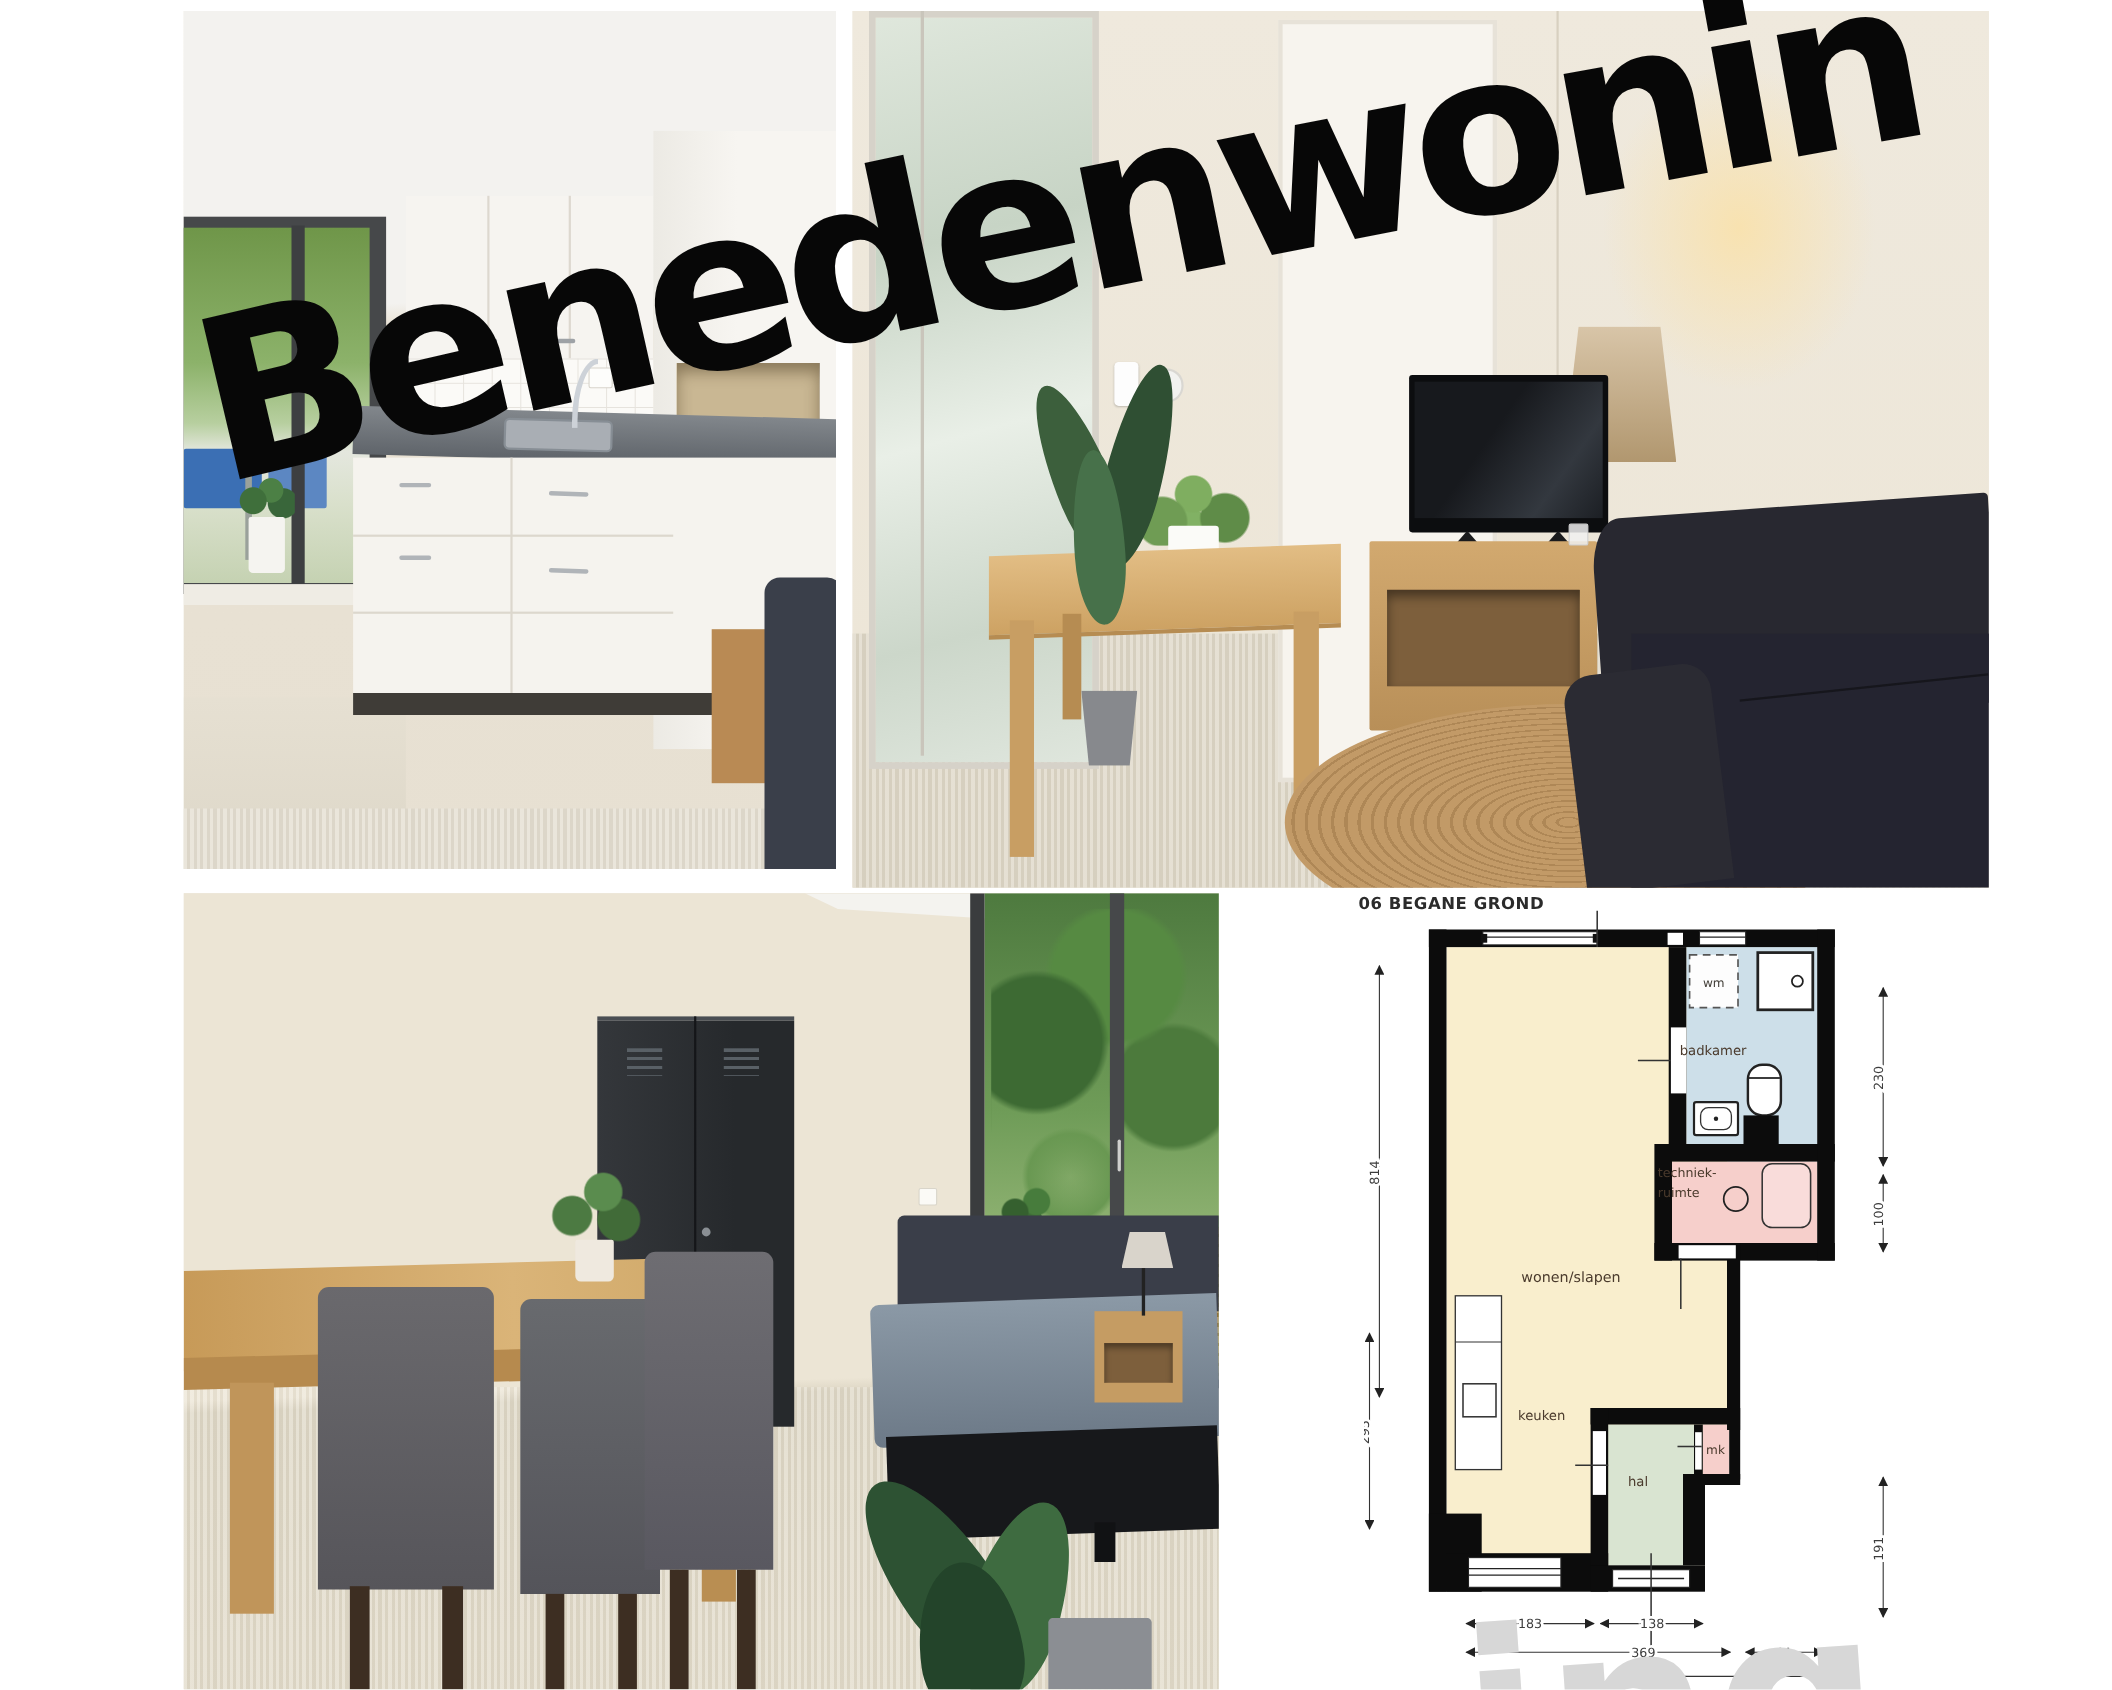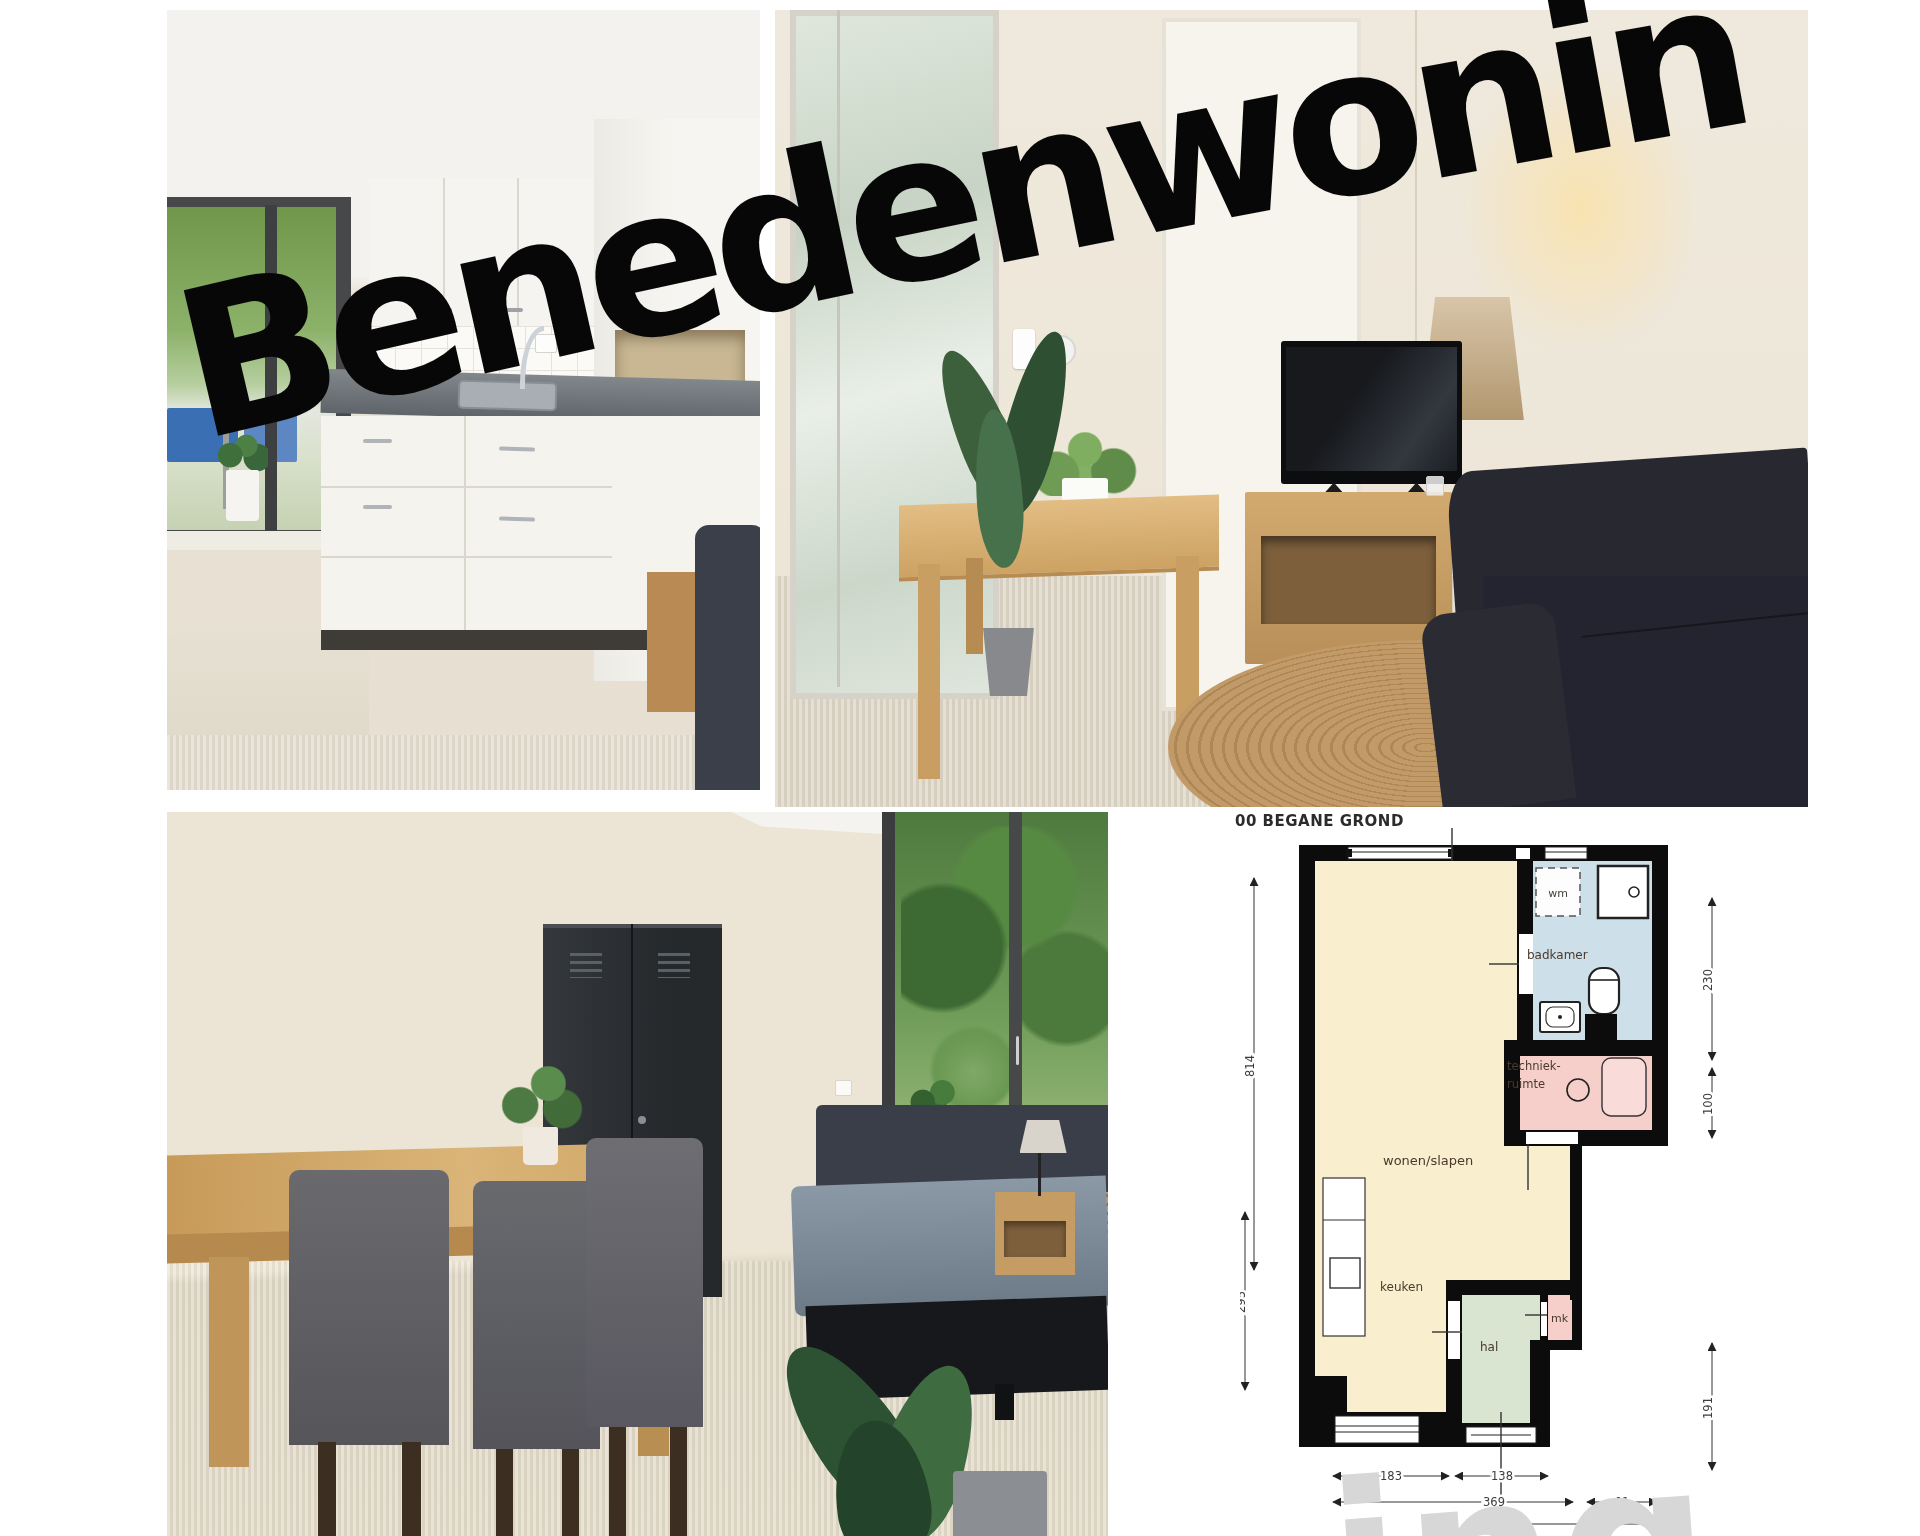--- a/index.html
+++ b/index.html
@@ -212,21 +212,21 @@
   <div class="abs" style="left:44.5%;top:45%;width:12.5%;height:40%;background:linear-gradient(#6e6d72,#595860);border-radius:10px 10px 0 0;"></div>
   <div class="abs" style="left:47%;top:85%;width:1.8%;height:15%;background:#3d2e22;"></div>
   <div class="abs" style="left:53.5%;top:85%;width:1.8%;height:15%;background:#3d2e22;"></div>
 
   <div class="abs" style="left:68%;top:72%;width:9%;height:26%;background:#2d5233;border-radius:50%/62% 62% 38% 38%;transform:rotate(-35deg);"></div>
   <div class="abs" style="left:76%;top:76%;width:9%;height:26%;background:#3e6b40;border-radius:50%/62% 62% 38% 38%;transform:rotate(18deg);"></div>
   <div class="abs" style="left:71%;top:84%;width:10%;height:20%;background:#23442a;border-radius:50%/62% 62% 38% 38%;transform:rotate(-8deg);"></div>
   <div class="abs" style="left:83.5%;top:91%;width:10%;height:9%;background:#8b8e93;border-radius:4px 4px 0 0;"></div>
 </div>
 
-<div class="abs" id="floorplan-title">00 BEGANE GROND</div>
+<div class="abs" id="floorplan-title">06 BEGANE GROND</div>
 
 <svg class="abs" id="floorplan" viewBox="0 0 520 728" xmlns="http://www.w3.org/2000/svg">
   <defs>
     <marker id="arr" viewBox="0 0 10 10" refX="9" refY="5" markerWidth="9" markerHeight="9" orient="auto-start-reverse">
       <path d="M0 0 L10 5 L0 10 z" fill="#222"></path>
     </marker>
   </defs>
 
   <g>
     <rect x="75" y="53" width="255" height="562" fill="#f9eecd"></rect>

